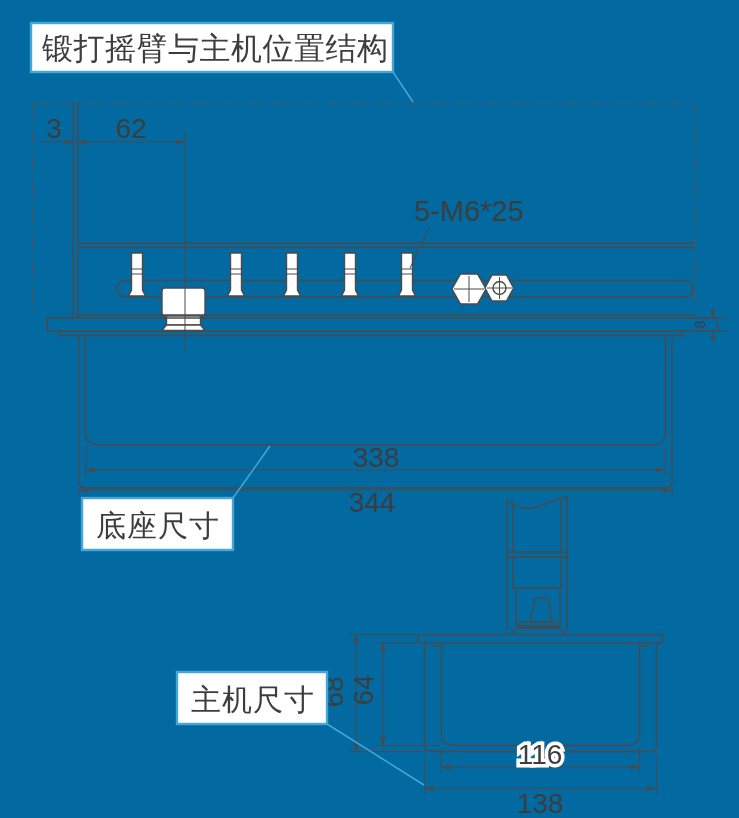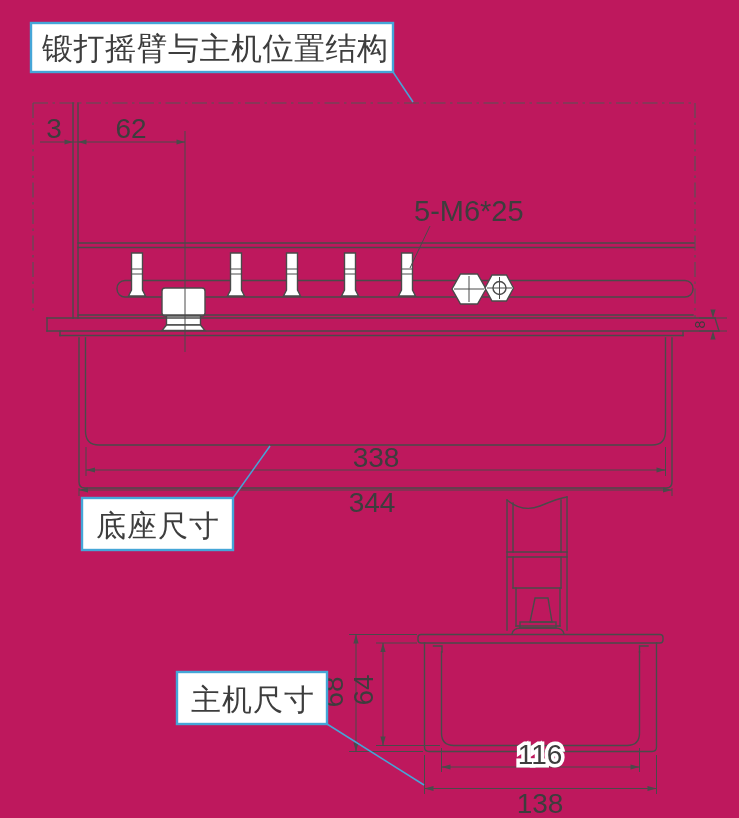--- a/index.html
+++ b/index.html
@@ -1,16 +1,16 @@
 <!DOCTYPE html>
 <html><head>
 <meta charset="utf-8">
 <style>
   html,body{margin:0;padding:0;background:#fff;}
-  .canvas{position:relative;width:739px;height:818px;background:#be185d;overflow:hidden;}
+  .canvas{position:relative;width:739px;height:818px;background:#0369a1;overflow:hidden;}
   svg{display:block;}
   .ln{stroke:#4a4a4a;stroke-width:1.4;fill:none;stroke-linecap:square;}
   .lnf{stroke:#4a4a4a;stroke-width:1.4;fill:#fff;stroke-linecap:square;}
   .thin{stroke:#4a4a4a;stroke-width:1;fill:none;stroke-linecap:butt;}
   .dash{stroke:#555;stroke-width:1.1;fill:none;stroke-dasharray:15 4.5 2.5 4.5;}
   .arr{fill:#4a4a4a;stroke:none;}
   .cal-box{stroke:#45a6d8;stroke-width:2.4;fill:#fff;}
   .leader{stroke:#45a6d8;stroke-width:1.5;fill:none;}
   text{font-family:"Liberation Sans","DejaVu Sans",sans-serif;fill:#3d3d3d;}
   .t-title{font-size:31px;letter-spacing:.5px;}

